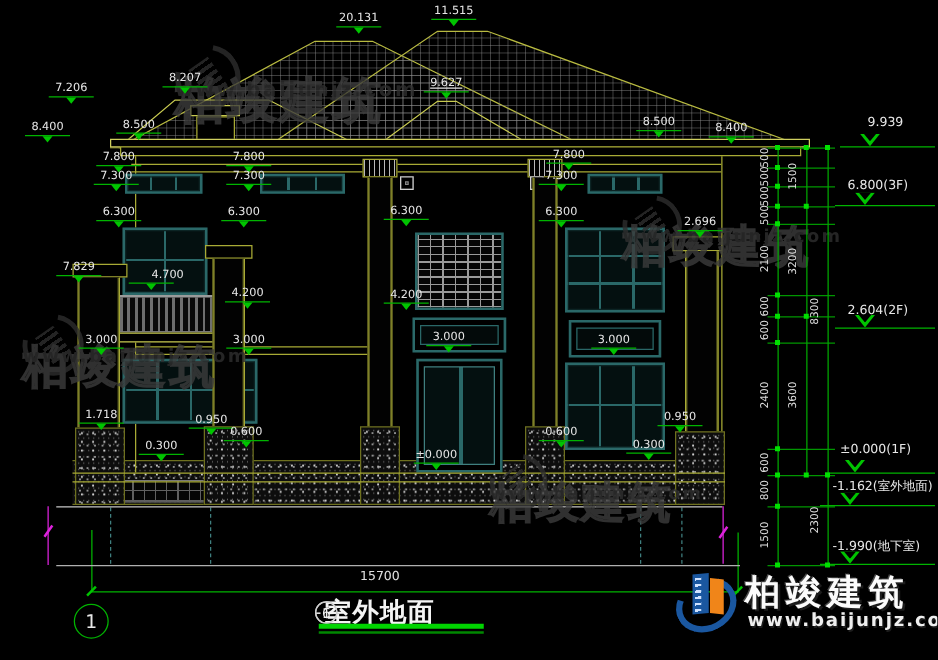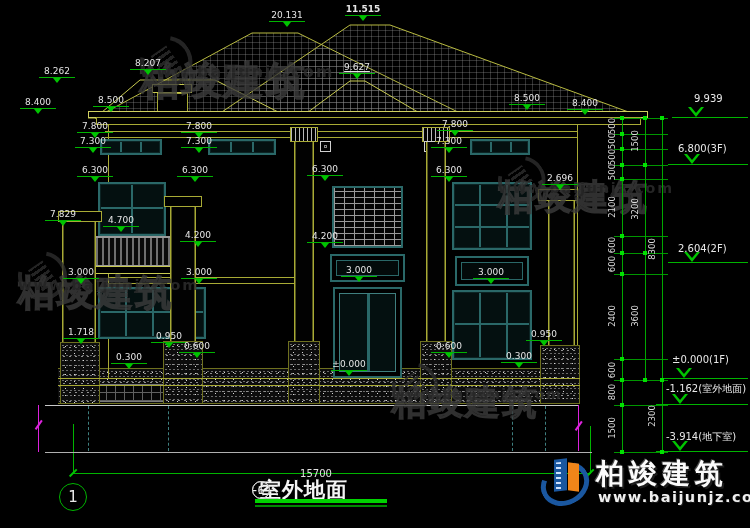--- a/index.html
+++ b/index.html
@@ -74,21 +74,21 @@
     border-top-color:transparent;transform:rotate(-28deg);}
   #brand .tw1{left:16px;top:6px;width:13px;height:32px;background:#1a57a0;transform:skewY(-6deg);
     background-image:repeating-linear-gradient(0deg,#cfe2ff 0 2px,transparent 2px 5px);background-size:5px 100%;background-repeat:no-repeat;background-position:2px 3px;}
   #brand .tw2{left:30px;top:10px;width:11px;height:28px;background:#f08519;transform:skewY(7deg);}
   #brand .bn{left:58px;top:2px;font-size:28px;font-weight:bold;letter-spacing:5px;color:#fbfbfb;
     text-shadow:2px 2px 0 #1c1c1c,-1px -1px 0 #4a4a4a;white-space:nowrap;}
   #brand .bu{left:60px;top:36px;font-size:14.5px;font-weight:bold;letter-spacing:1.5px;color:#efefef;
     text-shadow:1px 1px 0 #1c1c1c;white-space:nowrap;}
   #axis1{left:59px;top:483px;width:28px;height:28px;border:1.5px solid #00b400;border-radius:50%;
     color:#e8e8e8;font-size:15px;display:flex;align-items:center;justify-content:center;z-index:10;}
-  #ow{left:288px;top:456px;width:56px;text-align:center;font-size:10px;color:#e0e0e0;z-index:9;margin-top:12px;}
+  #ow{left:288px;top:456px;width:56px;text-align:left;font-size:10px;color:#e0e0e0;z-index:9;}
   .ul-thick{background:#00d400;height:4px;z-index:10;}
   .ul-thin{background:#008800;height:1.5px;z-index:10;}
   .endtick{width:10px;height:1.5px;background:#00c400;transform:rotate(-45deg);z-index:9;}
   svg{z-index:1;}
   .z2{z-index:2;} .z3{z-index:3;} .z4{z-index:4;} .z5{z-index:5;}
 </style>
 </head>
 <body>
 
 <div id="canvas">
@@ -208,26 +208,26 @@
     <div class="bn">柏竣建筑</div>
     <div class="bu">www.baijunjz.com</div>
   </div>
 
 <div class="dim" style="left: 261px; top: 10px;">
       <span class="t" style="position: static;">20.131</span>
       <span class="ln" style="position: static;"></span>
       <span class="tri" style="position: static;"></span>
     </div>
     <div class="dim" style="left: 337px; top: 4px;">
-      <span class="t" style="position: static; font-weight: bold;">11.515</span>
+      <span class="t" style="position: static;">11.515</span>
       <span class="ln" style="position: static;"></span>
       <span class="tri" style="position: static;"></span>
     </div>
     <div class="dim" style="left: 31px; top: 66px;">
-      <span class="t" style="position: static;">8.262</span>
+      <span class="t" style="position: static;">7.206</span>
       <span class="ln" style="position: static;"></span>
       <span class="tri" style="position: static;"></span>
     </div>
     <div class="dim" style="left: 122px; top: 58px;">
       <span class="t" style="position: static;">8.207</span>
       <span class="ln" style="position: static;"></span>
       <span class="tri" style="position: static;"></span>
     </div>
     <div class="dim" style="left: 331px; top: 62px;">
       <span class="t" style="position: static; text-decoration: underline;">9.627</span>
@@ -308,21 +308,21 @@
       <span class="t" style="position: static;">2.696</span>
       <span class="ln" style="position: static;"></span>
       <span class="tri" style="position: static;"></span>
     </div>
     <div class="dim" style="left: 37px; top: 209px;">
       <span class="t" style="position: static;">7.829</span>
       <span class="ln" style="position: static;"></span>
       <span class="tri" style="position: static;"></span>
     </div>
     <div class="dim" style="left: 95px; top: 215px;">
-      <span class="t" style="position: static;">4.700</span>
+      <span class="t" style="position: static; text-align: right;">4.700</span>
       <span class="ln" style="position: static;"></span>
       <span class="tri" style="position: static;"></span>
     </div>
     <div class="dim" style="left: 172px; top: 230px;">
       <span class="t" style="position: static;">4.200</span>
       <span class="ln" style="position: static;"></span>
       <span class="tri" style="position: static;"></span>
     </div>
     <div class="dim" style="left: 299px; top: 231px;">
       <span class="t" style="position: static;">4.200</span>
@@ -397,21 +397,21 @@
     <div class="otri" style="left: 684px; top: 154px;"></div>
     <div class="lvl" style="left: 678px; top: 243px;">2.604(2F)</div>
     <div class="lvl-ln" style="left: 668px; top: 262px; width: 80px;"></div>
     <div class="otri" style="left: 684px; top: 252px;"></div>
     <div class="lvl" style="left: 672px; top: 354px;">±0.000(1F)</div>
     <div class="lvl-ln" style="left: 660px; top: 378px; width: 88px;"></div>
     <div class="otri" style="left: 676px; top: 368px;"></div>
     <div class="lvl" style="left: 666px; top: 382px;">-1.162(室外地面)</div>
     <div class="lvl-ln" style="left: 656px; top: 404px; width: 92px;"></div>
     <div class="otri" style="left: 672px; top: 394px;"></div>
-    <div class="lvl" style="left: 666px; top: 430px;">-3.914(地下室)</div>
+    <div class="lvl" style="left: 666px; top: 430px;">-1.990(地下室)</div>
     <div class="lvl-ln" style="left: 656px; top: 451px; width: 92px;"></div>
     <div class="otri" style="left: 672px; top: 441px;"></div>
     <div class="chain-h" style="left: 614px; top: 118px; width: 54px;"></div>
     <div class="chain-h" style="left: 614px; top: 134px; width: 54px;"></div>
     <div class="chain-h" style="left: 614px; top: 149px; width: 54px;"></div>
     <div class="chain-h" style="left: 614px; top: 165px; width: 54px;"></div>
     <div class="chain-h" style="left: 614px; top: 179px; width: 54px;"></div>
     <div class="chain-h" style="left: 614px; top: 236px; width: 54px;"></div>
     <div class="chain-h" style="left: 614px; top: 253px; width: 54px;"></div>
     <div class="chain-h" style="left: 614px; top: 274px; width: 54px;"></div>

